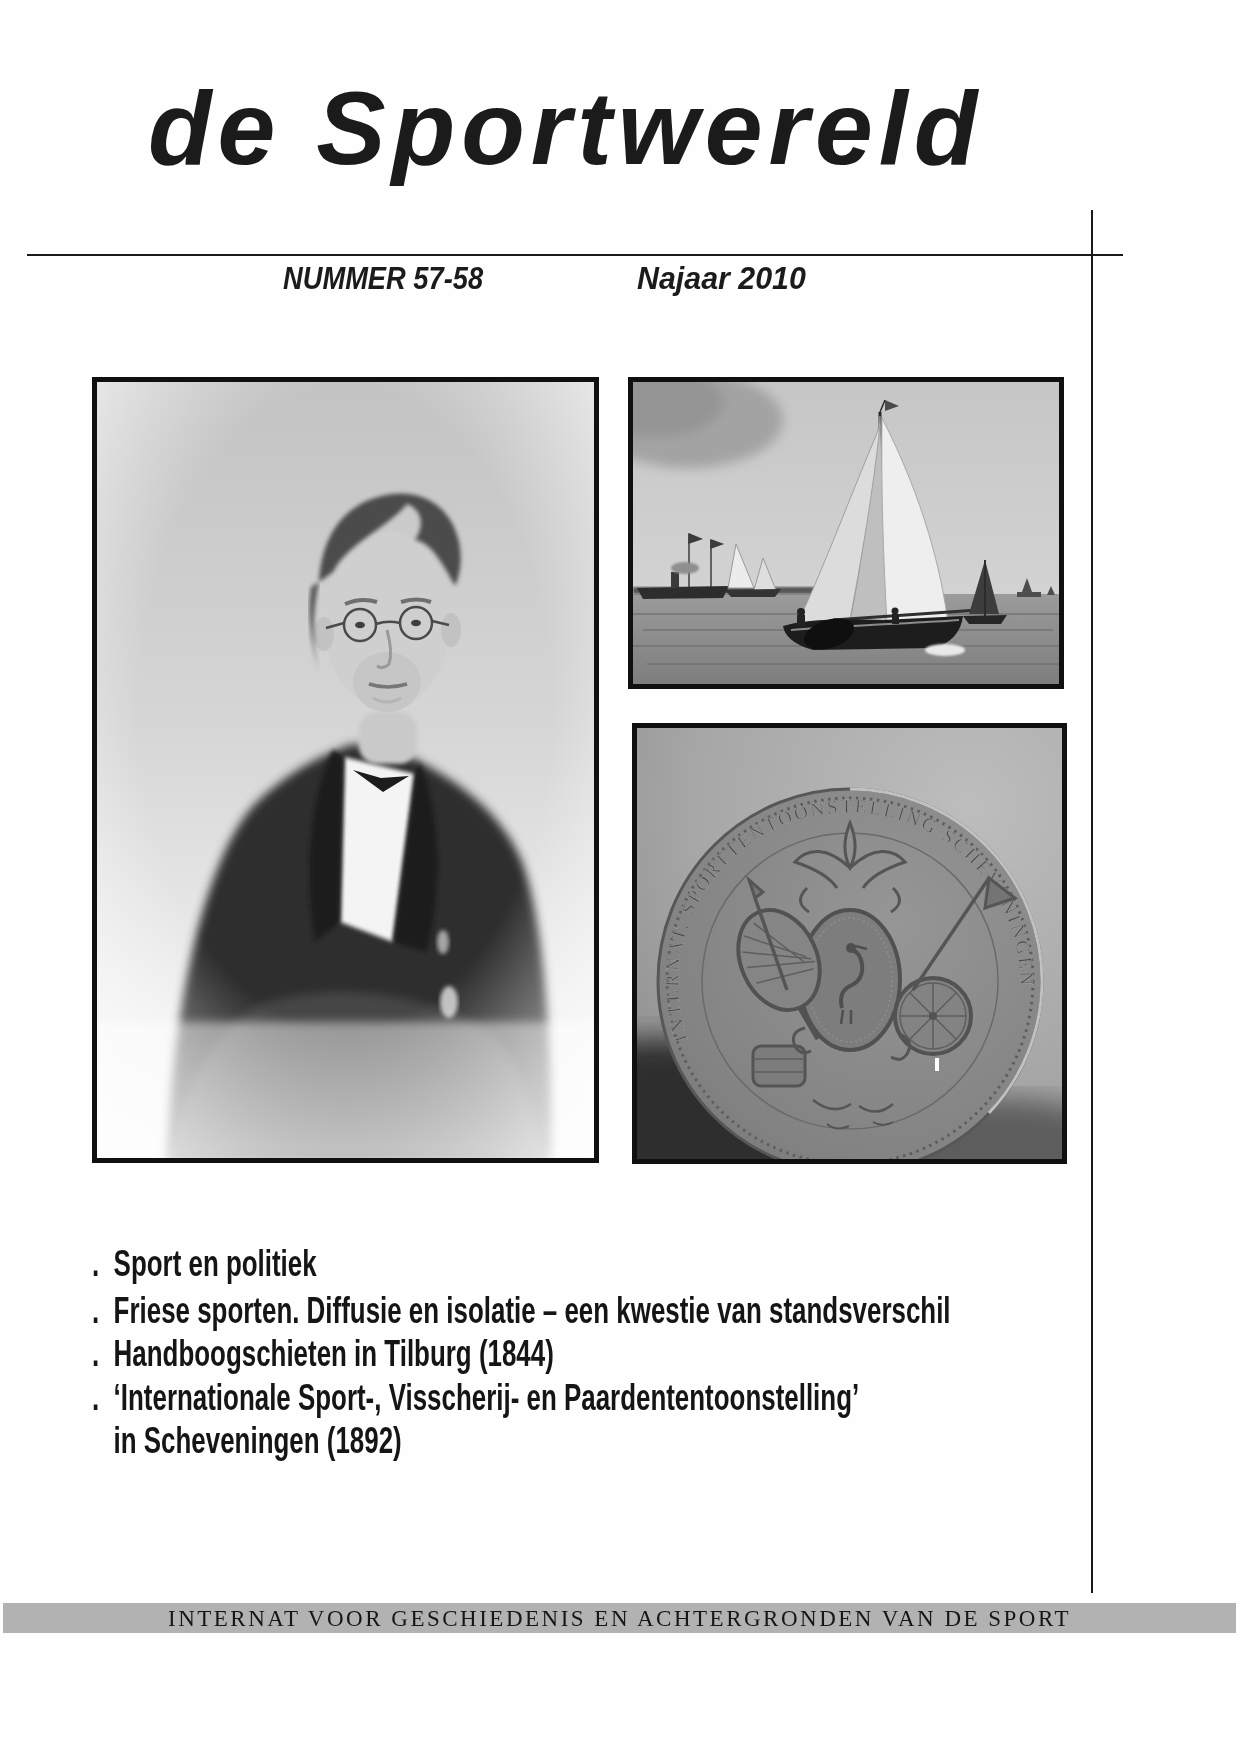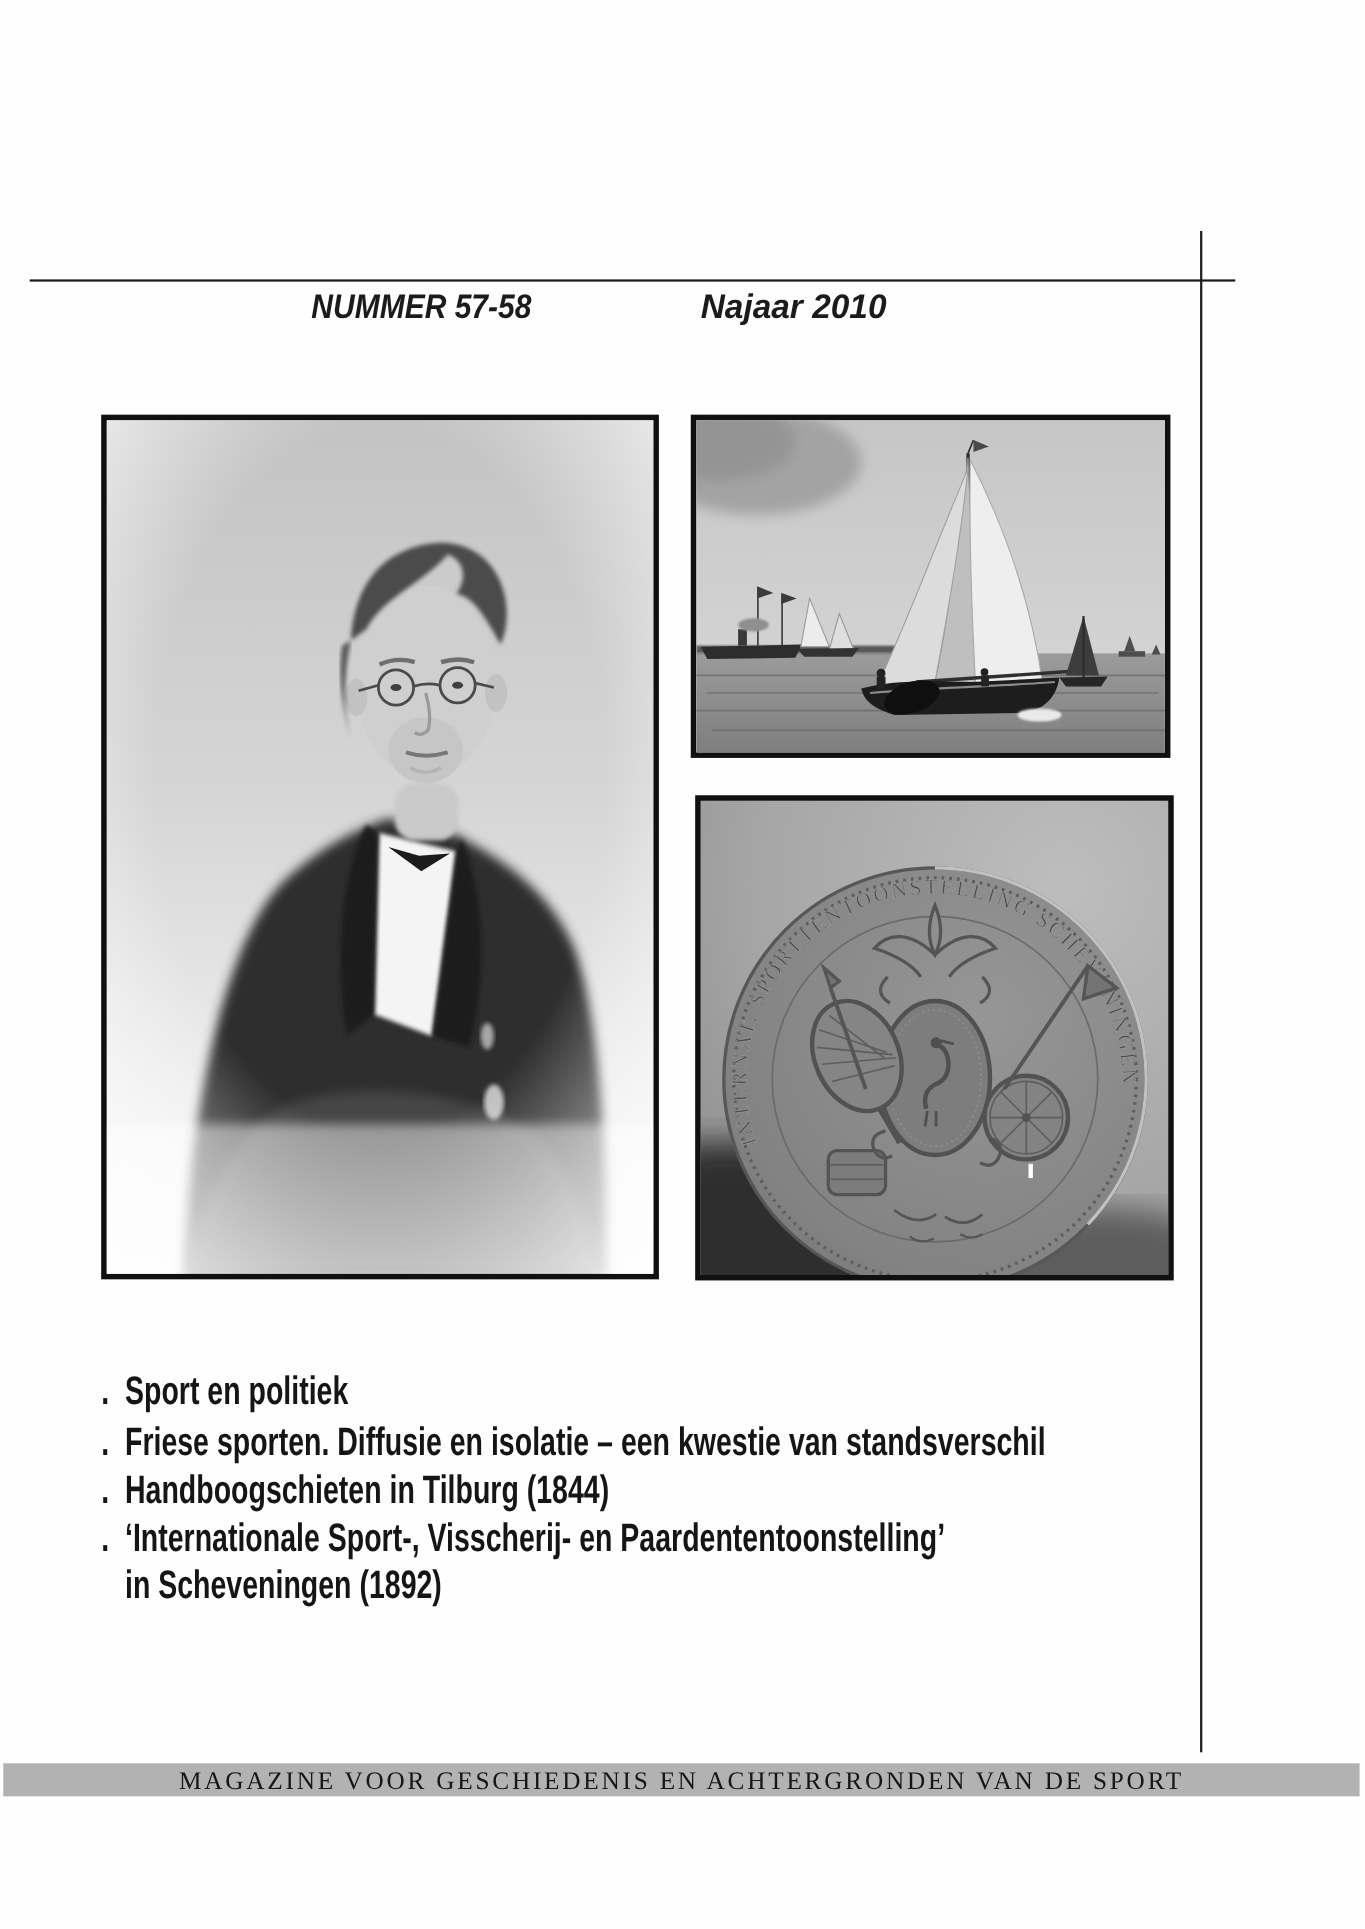--- a/index.html
+++ b/index.html
@@ -51,20 +51,21 @@
   .footer-bar span{
     font-family:"Liberation Serif",serif;font-size:23px;letter-spacing:2.5px;
     line-height:31px;color:#161616;white-space:nowrap;
   }
 </style>
 </head>
 <body>
 
 <div id="cover">
 
+  <div class="title">de Sportwereld</div>
 
   <div class="rule-h"></div>
   <div class="rule-v"></div>
 
   <div class="issue">NUMMER 57-58</div>
   <div class="season">Najaar 2010</div>
 
   <div class="photo photo-portrait">
     <svg viewBox="0 0 497 776" preserveAspectRatio="none">
       <defs>
@@ -311,16 +312,16 @@
 
   <div class="toc">
     <div class="toc-item" style="top:1246px"><span class="toc-bullet">.</span><span>Sport en politiek</span></div>
     <div class="toc-item" style="top:1293px"><span class="toc-bullet">.</span><span>Friese sporten. Diffusie en isolatie – een kwestie van standsverschil</span></div>
     <div class="toc-item" style="top:1336px"><span class="toc-bullet">.</span><span>Handboogschieten in Tilburg (1844)</span></div>
     <div class="toc-item" style="top:1380px"><span class="toc-bullet">.</span><span>‘Internationale Sport-, Visscherij- en Paardententoonstelling’</span></div>
     <div class="toc-item" style="top:1423px"><span class="toc-bullet"></span><span>in Scheveningen (1892)</span></div>
   </div>
 
   <div class="footer-bar">
-    <span>MAGAZINE VOOR GESCHIEDENIS EN ACHTERGRONDEN VAN DE SPORT</span>
+    <span>INTERNAT VOOR GESCHIEDENIS EN ACHTERGRONDEN VAN DE SPORT</span>
   </div>
 
 </div>
 
 </body></html>

